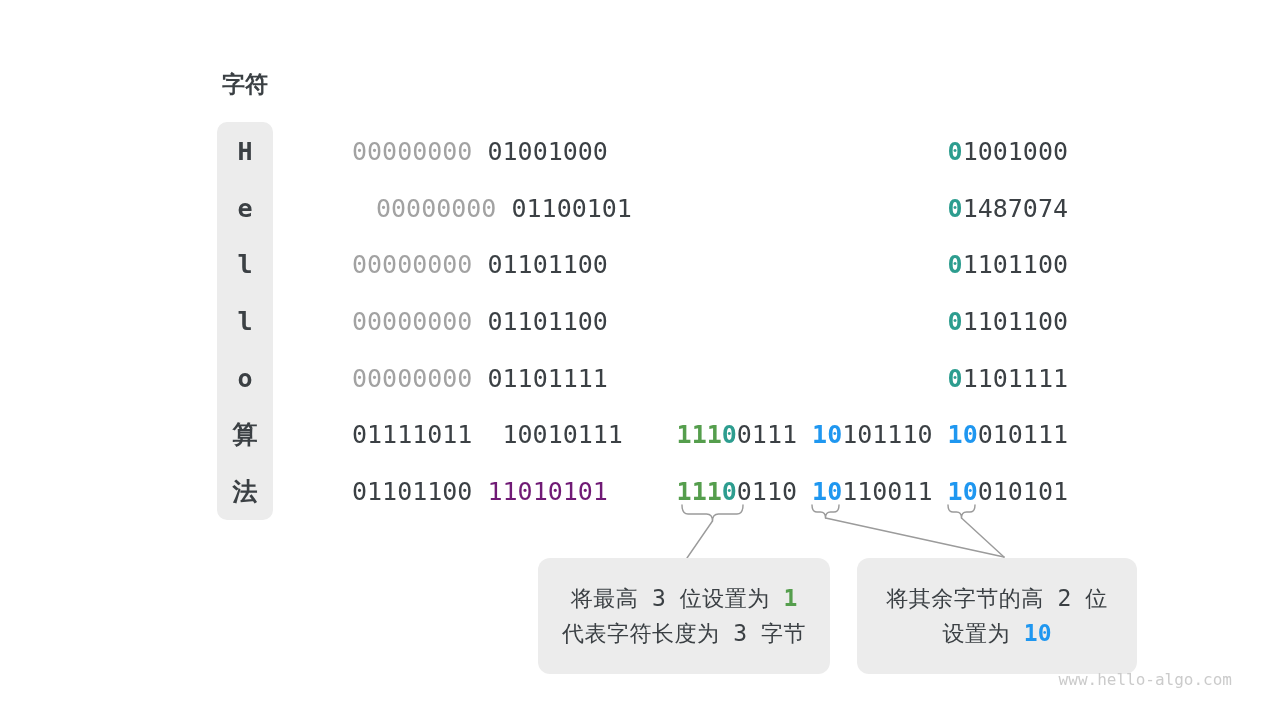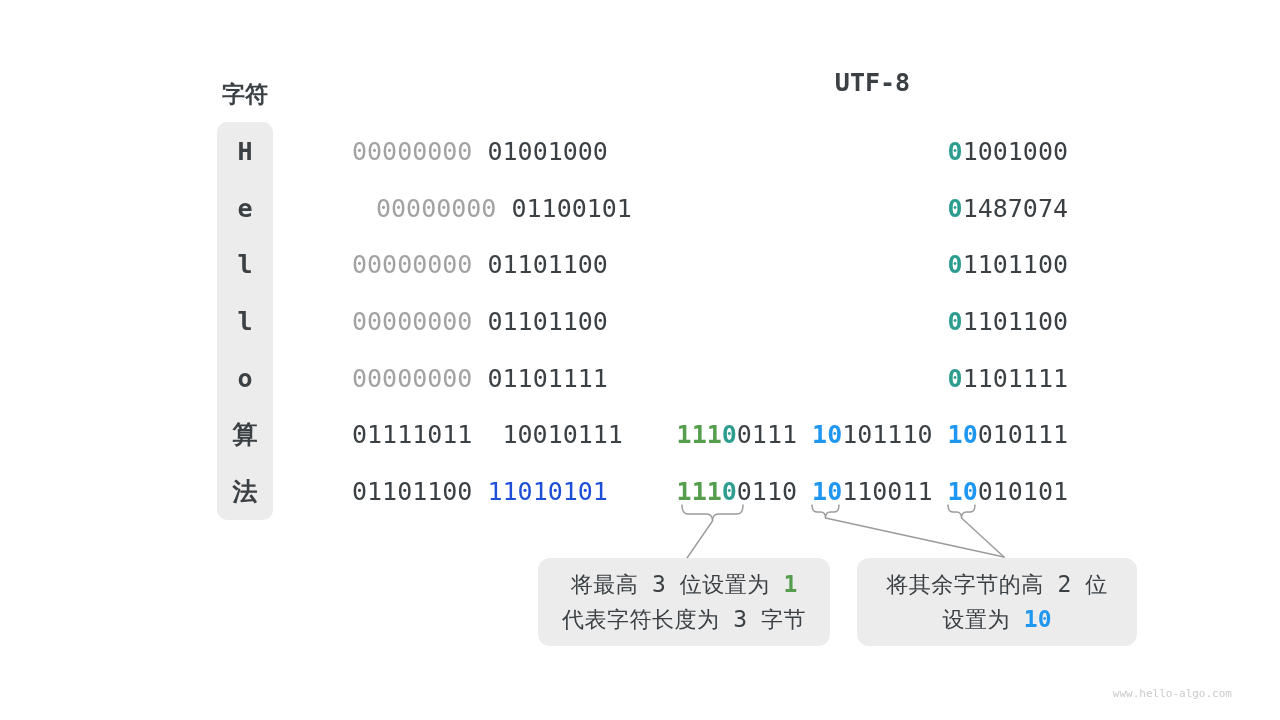--- a/index.html
+++ b/index.html
@@ -1,45 +1,44 @@
 <!DOCTYPE html>
 <html><head>
 <meta charset="utf-8">
 <style>
   * { margin:0; padding:0; box-sizing:border-box; }
   html,body { width:1280px; height:720px; }
   body { background:#ffffff; font-family:"Liberation Sans","DejaVu Sans",sans-serif; }
   .canvas { position:relative; width:1280px; height:720px; background:#ffffff; overflow:hidden; }
   .mono { font-family:"DejaVu Sans Mono",monospace; }
   .hdr { position:absolute; height:30px; line-height:30px; font-weight:700; }
-  .hdr-char    { left:217px; top:79px; width:56px;  text-align:center; font-size:23px; }
+  .hdr-char    { left:217px; top:69px; width:56px;  text-align:center; font-size:23px; }
   .hdr-unicode { left:352px; top:68px; width:256px; text-align:center; font-size:25px;
                  font-family:"DejaVu Sans Mono",monospace; }
   .hdr-utf8    { left:677px; top:68px; width:391px; text-align:center; font-size:25px;
                  font-family:"DejaVu Sans Mono",monospace; }
   .char-col-bg { position:absolute; left:217px; top:122px; width:56px; height:398px; border-radius:10px; }
   .row-cell { position:absolute; height:30px; line-height:30px; white-space:pre;
               font-family:"DejaVu Sans Mono",monospace; font-size:25px;text-align:center; }
   .char-text { font-weight:700; }
   .overlay { position:absolute; left:0; top:0; pointer-events:none; }
   .overlay path { fill:none; stroke-width:1.4px; stroke-linecap:round; stroke-linejoin:round; }
-  .callout { position:absolute; top:558px; height:88px; border-radius:12px;
+  .callout { position:absolute; top:558px; height:116px; border-radius:12px;
              display:flex; flex-direction:column; justify-content:center;
              text-align:center; font-size:22px; line-height:35px; letter-spacing:0.5px; }
   .callout .mono { font-size:23px; letter-spacing:0; }
-  .watermark { position:absolute; right:48px; bottom:20px; font-size:11px;
+  .watermark { position:absolute; right:48px; bottom:31px; font-size:16px;
                font-family:"DejaVu Sans Mono",monospace; }
 </style>
 </head>
 <body>
 
 <div class="canvas" style="color: rgb(59, 64, 68);">
 
   <div class="hdr hdr-char">字符</div>
-  <div class="hdr hdr-utf8">UTF-8</div>
 
   <div class="char-col-bg" style="background: rgb(236, 236, 236);"></div>
 
   <div id="rows-host">
       <div class="row-cell char-text" style="left: 217px; width: 56px; text-align: center; top: 137px;">H</div>
       <div class="row-cell" style="left: 352px; top: 137px;"><span style="color: rgb(162, 162, 162);">00000000</span> <span style="color: rgb(59, 64, 68);">01001000</span></div>
       <div class="row-cell" style="right: 212px; text-align: right; top: 137px;"><span style="color: rgb(45, 157, 143); font-weight: 700;">0</span><span style="color: rgb(59, 64, 68);">1001000</span></div>
       <div class="row-cell char-text" style="left: 217px; width: 56px; text-align: center; top: 193.65px;">e</div>
       <div class="row-cell" style="left: 352px; top: 193.65px; margin-left: 24px;"><span style="color: rgb(162, 162, 162);">00000000</span> <span style="color: rgb(59, 64, 68);">01100101</span></div>
       <div class="row-cell" style="right: 212px; text-align: right; top: 193.65px;"><span style="color: rgb(45, 157, 143); font-weight: 700;">0</span><span style="color: rgb(59, 64, 68);">1487074</span></div>
@@ -49,21 +48,21 @@
       <div class="row-cell char-text" style="left: 217px; width: 56px; text-align: center; top: 306.95px;">l</div>
       <div class="row-cell" style="left: 352px; top: 306.95px;"><span style="color: rgb(162, 162, 162);">00000000</span> <span style="color: rgb(59, 64, 68);">01101100</span></div>
       <div class="row-cell" style="right: 212px; text-align: right; top: 306.95px;"><span style="color: rgb(45, 157, 143); font-weight: 700;">0</span><span style="color: rgb(59, 64, 68);">1101100</span></div>
       <div class="row-cell char-text" style="left: 217px; width: 56px; text-align: center; top: 363.6px;">o</div>
       <div class="row-cell" style="left: 352px; top: 363.6px;"><span style="color: rgb(162, 162, 162);">00000000</span> <span style="color: rgb(59, 64, 68);">01101111</span></div>
       <div class="row-cell" style="right: 212px; text-align: right; top: 363.6px;"><span style="color: rgb(45, 157, 143); font-weight: 700;">0</span><span style="color: rgb(59, 64, 68);">1101111</span></div>
       <div class="row-cell char-text" style="left: 217px; width: 56px; text-align: center; top: 420.25px;">算</div>
       <div class="row-cell" style="left: 352px; top: 420.25px;"><span style="color: rgb(59, 64, 68);">01111011</span> <span style="color: rgb(59, 64, 68); margin-left: 15px;">10010111</span></div>
       <div class="row-cell" style="right: 212px; text-align: right; top: 420.25px;"><span style="color: rgb(85, 158, 77); font-weight: 700;">111</span><span style="color: rgb(45, 157, 143); font-weight: 700;">0</span><span style="color: rgb(59, 64, 68);">0111</span> <span style="color: rgb(31, 151, 240); font-weight: 700;">10</span><span style="color: rgb(59, 64, 68);">101110</span> <span style="color: rgb(31, 151, 240); font-weight: 700;">10</span><span style="color: rgb(59, 64, 68);">010111</span></div>
       <div class="row-cell char-text" style="left: 217px; width: 56px; text-align: center; top: 476.9px;">法</div>
-      <div class="row-cell" style="left: 352px; top: 476.9px;"><span style="color: rgb(59, 64, 68);">01101100</span> <span style="color: #1d4ed8;">11010101</span></div>
+      <div class="row-cell" style="left: 352px; top: 476.9px;"><span style="color: rgb(59, 64, 68);">01101100</span> <span style="color: #701a75;">11010101</span></div>
       <div class="row-cell" style="right: 212px; text-align: right; top: 476.9px;"><span style="color: rgb(85, 158, 77); font-weight: 700;">111</span><span style="color: rgb(45, 157, 143); font-weight: 700;">0</span><span style="color: rgb(59, 64, 68);">0110</span> <span style="color: rgb(31, 151, 240); font-weight: 700;">10</span><span style="color: rgb(59, 64, 68);">110011</span> <span style="color: rgb(31, 151, 240); font-weight: 700;">10</span><span style="color: rgb(59, 64, 68);">010101</span></div>
     </div>
 
   <svg class="overlay" width="1280" height="720" viewBox="0 0 1280 720">
     <path d="M682,505 Q682,514 688,514 L706.5,514 Q712.5,514 712.5,521 Q712.5,514 718.5,514 L737,514 Q743,514 743,505" style="stroke: rgb(155, 155, 155);"></path>
     <path d="M812,505 Q812,512 817,512 L820.5,512 Q825.5,512 825.5,518 Q825.5,512 830.5,512 L834,512 Q839,512 839,505" style="stroke: rgb(155, 155, 155);"></path>
     <path d="M948,505 Q948,512 953,512 L956.5,512 Q961.5,512 961.5,518 Q961.5,512 966.5,512 L970,512 Q975,512 975,505" style="stroke: rgb(155, 155, 155);"></path>
     <path d="M712.5,521 L687,558" style="stroke: rgb(155, 155, 155);"></path>
     <path d="M825.5,518 L1004,557" style="stroke: rgb(155, 155, 155);"></path>
     <path d="M961.5,518 L1004,557" style="stroke: rgb(155, 155, 155);"></path>

